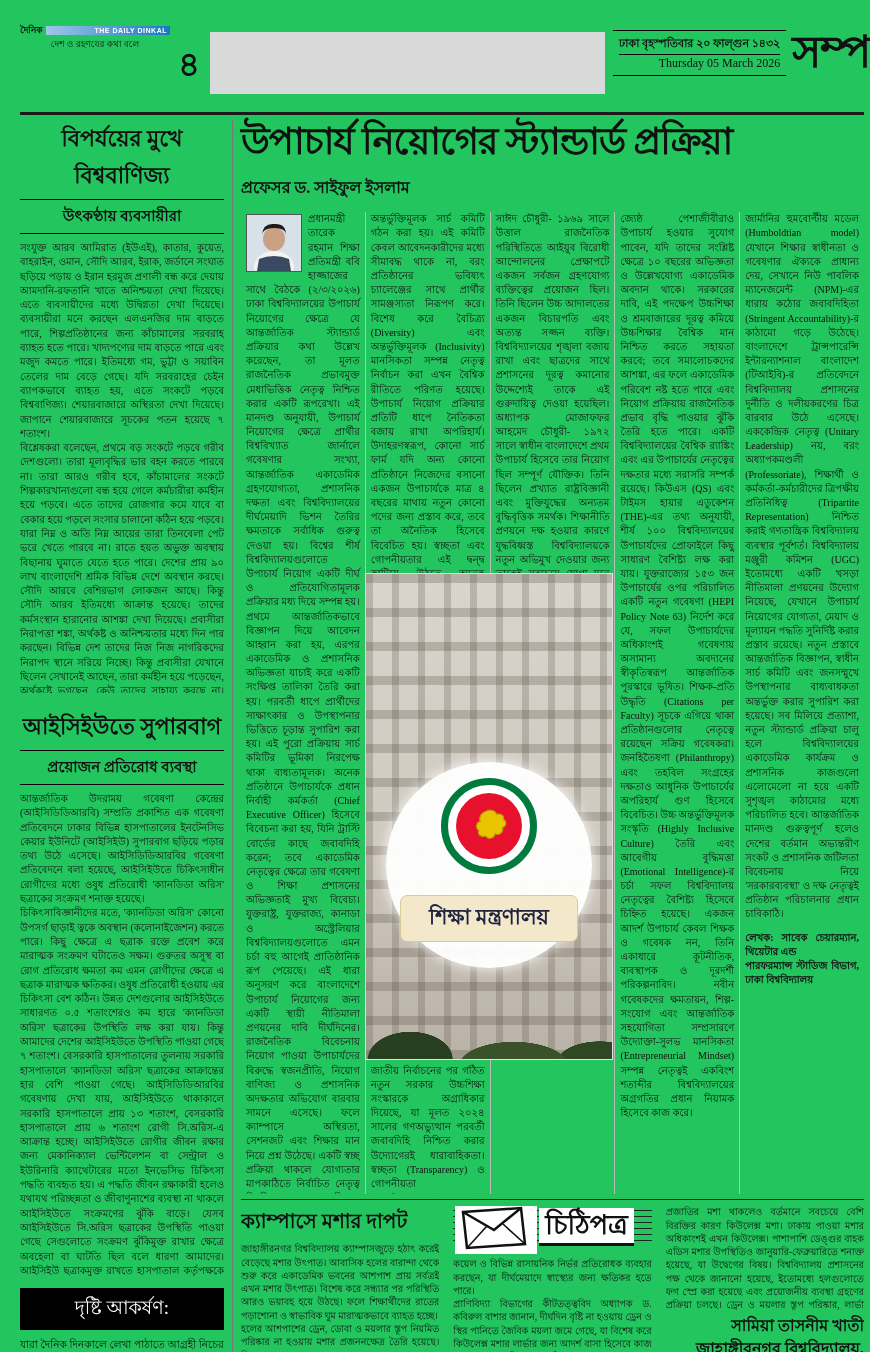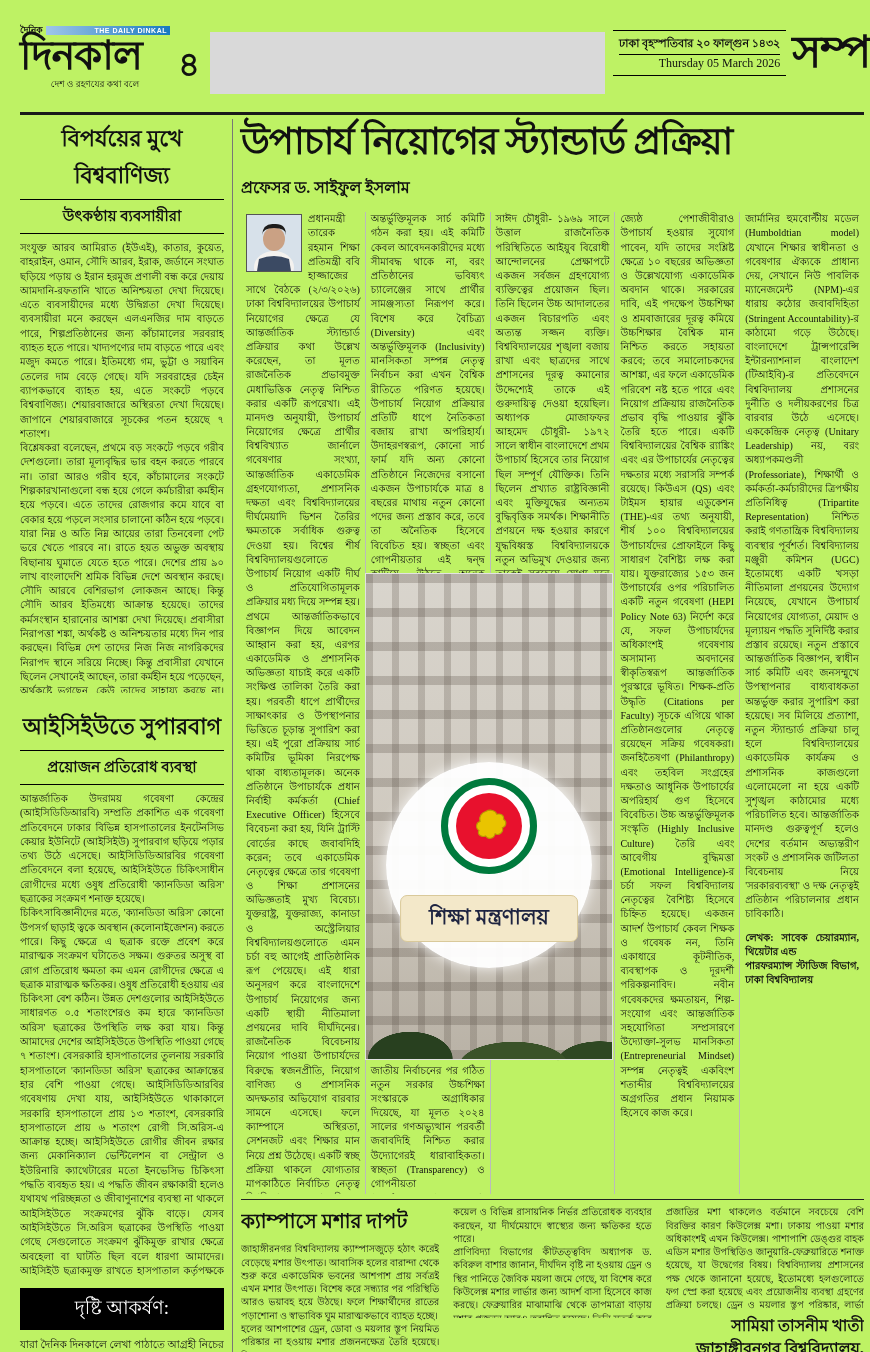--- a/index.html
+++ b/index.html
@@ -1,20 +1,20 @@
 <!DOCTYPE html>
 <html><head>
 <meta charset="utf-8">
 <style>
   * { box-sizing: border-box; margin: 0; padding: 0; }
   html,body { background:#f2f2f2; }
   body { font-family: "Liberation Serif", "DejaVu Serif", serif; }
   .page {
     position: relative; width: 870px; height: 1352px; margin: 0 auto;
-    background: #bef264; color:#111; overflow: hidden;
+    background: #22c55e; color:#111; overflow: hidden;
     padding: 24px 6px 8px 20px;
   }
   
   .masthead-row { display:flex; align-items:flex-start; height: 84px; }
   .masthead { width: 150px; flex: none; }
   .mast-top { display:flex; align-items:center; height: 12px; }
   .daily-label { font-size: 9px; font-weight: bold; padding-right: 3px; }
   .eng-strip { flex:1; background: linear-gradient(90deg,#9fc6e8,#1879c0); color:#fff;
     font-family:"Liberation Sans",sans-serif; font-size:7px; font-weight:bold;
     text-align:right; padding:1px 3px; letter-spacing:.5px; }
@@ -102,21 +102,20 @@
 <body>
 
 <div class="page">
 
   <header class="masthead-row">
     <div class="masthead">
       <div class="mast-top">
         <span class="daily-label">দৈনিক</span>
         <span class="eng-strip">THE DAILY DINKAL</span>
       </div>
-      <div class="mast-name">দিনকাল</div>
       <div class="mast-tagline">দেশ ও রহণযের কথা বলে</div>
     </div>
     <div class="page-num">৪</div>
     <div class="ad-box"></div>
     <div class="date-editorial">
       <div class="date-box">
         <div class="date-bn">ঢাকা বৃহস্পতিবার ২০ ফাল্গুন ১৪৩২</div>
         <div class="date-en">Thursday 05 March 2026</div>
       </div>
       <div class="section-title">সম্পাদকীয়</div>
@@ -198,20 +197,31 @@
       <div class="bottom-rule"></div>
 
       <section class="bottom-row">
         <div class="bcol">
           <h3 class="campus-headline">ক্যাম্পাসে মশার দাপট</h3>
           <div class="body-text bcol-clip campus-clip">জাহাঙ্গীরনগর বিশ্ববিদ্যালয় ক্যাম্পাসজুড়ে হঠাৎ করেই বেড়েছে মশার উৎপাত। আবাসিক হলের বারান্দা থেকে শুরু করে একাডেমিক ভবনের আশপাশ প্রায় সর্বত্রই এখন মশার উৎপাত। বিশেষ করে সন্ধ্যার পর পরিস্থিতি আরও ভয়াবহ হয়ে উঠছে। ফলে শিক্ষার্থীদের রাতের পড়াশোনা ও স্বাভাবিক ঘুম মারাত্মকভাবে ব্যাহত হচ্ছে।
 হলের আশপাশের ড্রেন, ডোবা ও ময়লার স্তূপ নিয়মিত পরিষ্কার না হওয়ায় মশার প্রজননক্ষেত্র তৈরি হয়েছে। দিনের বেলা তুলনামূলক কম থাকলেও রাত বাড়ার সঙ্গে সঙ্গে মশার সংখ্যা বেড়ে যাচ্ছে। সামনে তাপমাত্রা আরও বাড়লে পরিস্থিতি নিয়ন্ত্রণের বাইরে চলে যেতে পারে বলে আশঙ্কা করছেন অনেকেই। মশার কামড়ে ডেঙ্গু, ম্যালেরিয়াসহ বিভিন্ন মশাবাহিত রোগে আক্রান্ত হওয়ার ঝুঁকি নিয়ে উদ্বিগ্ন শিক্ষার্থীরা। অনেকে বাধ্য হয়ে বিষাক্ত</div>
         </div>
 
         <div class="bcol">
+          <div class="letters-masthead">
+            <span class="letters-env">
+              <svg width="74" height="44" viewBox="0 0 74 44">
+                <polygon points="4,6 62,2 66,38 8,42" fill="#ffffff" stroke="#111" stroke-width="2.5"></polygon>
+                <polyline points="4,6 35,24 62,2" fill="none" stroke="#111" stroke-width="2.5"></polyline>
+                <polyline points="8,42 28,20" fill="none" stroke="#111" stroke-width="1.6"></polyline>
+                <polyline points="66,38 44,18" fill="none" stroke="#111" stroke-width="1.6"></polyline>
+              </svg>
+            </span>
+            <span class="letters-title">চিঠিপত্র</span>
+          </div>
           <div class="body-text bcol-clip letters-clip">কয়েল ও বিভিন্ন রাসায়নিক নির্ভর প্রতিরোধক ব্যবহার করছেন, যা দীর্ঘমেয়াদে স্বাস্থ্যের জন্য ক্ষতিকর হতে পারে।
 প্রাণিবিদ্যা বিভাগের কীটতত্ত্ববিদ অধ্যাপক ড. কবিরুল বাশার জানান, দীর্ঘদিন বৃষ্টি না হওয়ায় ড্রেন ও স্থির পানিতে জৈবিক ময়লা জমে গেছে, যা বিশেষ করে কিউলেক্স মশার লার্ভার জন্য আদর্শ বাসা হিসেবে কাজ করছে। ফেব্রুয়ারির মাঝামাঝি থেকে তাপমাত্রা বাড়ায় মশার প্রজনন আরও ত্বরান্বিত হয়েছে। তিনি সতর্ক করে বলেন, আগামী ১৫ দিনের মধ্যে ডিমগুলো পূর্ণাঙ্গ মশায় রূপ নিতে পারে। দ্রুত লার্ভিসাইড প্রয়োগ ও প্রজননস্থল ধ্বংসে ব্যবস্থা না নিলে মার্চে পরিস্থিতি ভয়াবহ আকার ধারণ করবে। তিনি আরও উল্লেখ করেন, দেশে ১২৩</div>
         </div>
 
         <div class="bcol">
           <div class="body-text bcol-clip lettersc-clip">প্রজাতির মশা থাকলেও বর্তমানে সবচেয়ে বেশি বিরক্তির কারণ কিউলেক্স মশা। ঢাকায় পাওয়া মশার অধিকাংশই এখন কিউলেক্স। পাশাপাশি ডেঙ্গুর বাহক এডিস মশার উপস্থিতিও জানুয়ারি-ফেব্রুয়ারিতে শনাক্ত হয়েছে, যা উদ্বেগের বিষয়। বিশ্ববিদ্যালয় প্রশাসনের পক্ষ থেকে জানানো হয়েছে, ইতোমধ্যে হলগুলোতে ফগ স্প্রে করা হয়েছে এবং প্রয়োজনীয় ব্যবস্থা গ্রহণের প্রক্রিয়া চলছে। ড্রেন ও ময়লার স্তূপ পরিষ্কার, লার্ভা নিধনে স্প্রে ও লিকুইড প্রয়োগসহ সমন্বিত উদ্যোগ নেওয়া হবে বলে জানিয়েছেন কর্তৃপক্ষ। তবে শিক্ষার্থীদের দাবি, সাময়িক স্প্রে নয়— নিয়মিত পরিচ্ছন্নতা কার্যক্রম ও টেকসই ব্যবস্থাপনার মাধ্যমেই কেবল মশার উপদ্রব থেকে মুক্তি মিলতে পারে। এখন দেখার বিষয়, প্রশাসনের প্রতিশ্রুতি কতটা দ্রুত ও কার্যকরভাবে বাস্তবায়িত হয়।</div>
           <div class="signature">সামিয়া তাসনীম খাতী
 জাহাঙ্গীরনগর বিশ্ববিদ্যালয়, সাভার, ঢাকা</div>
         </div>
       </section>

